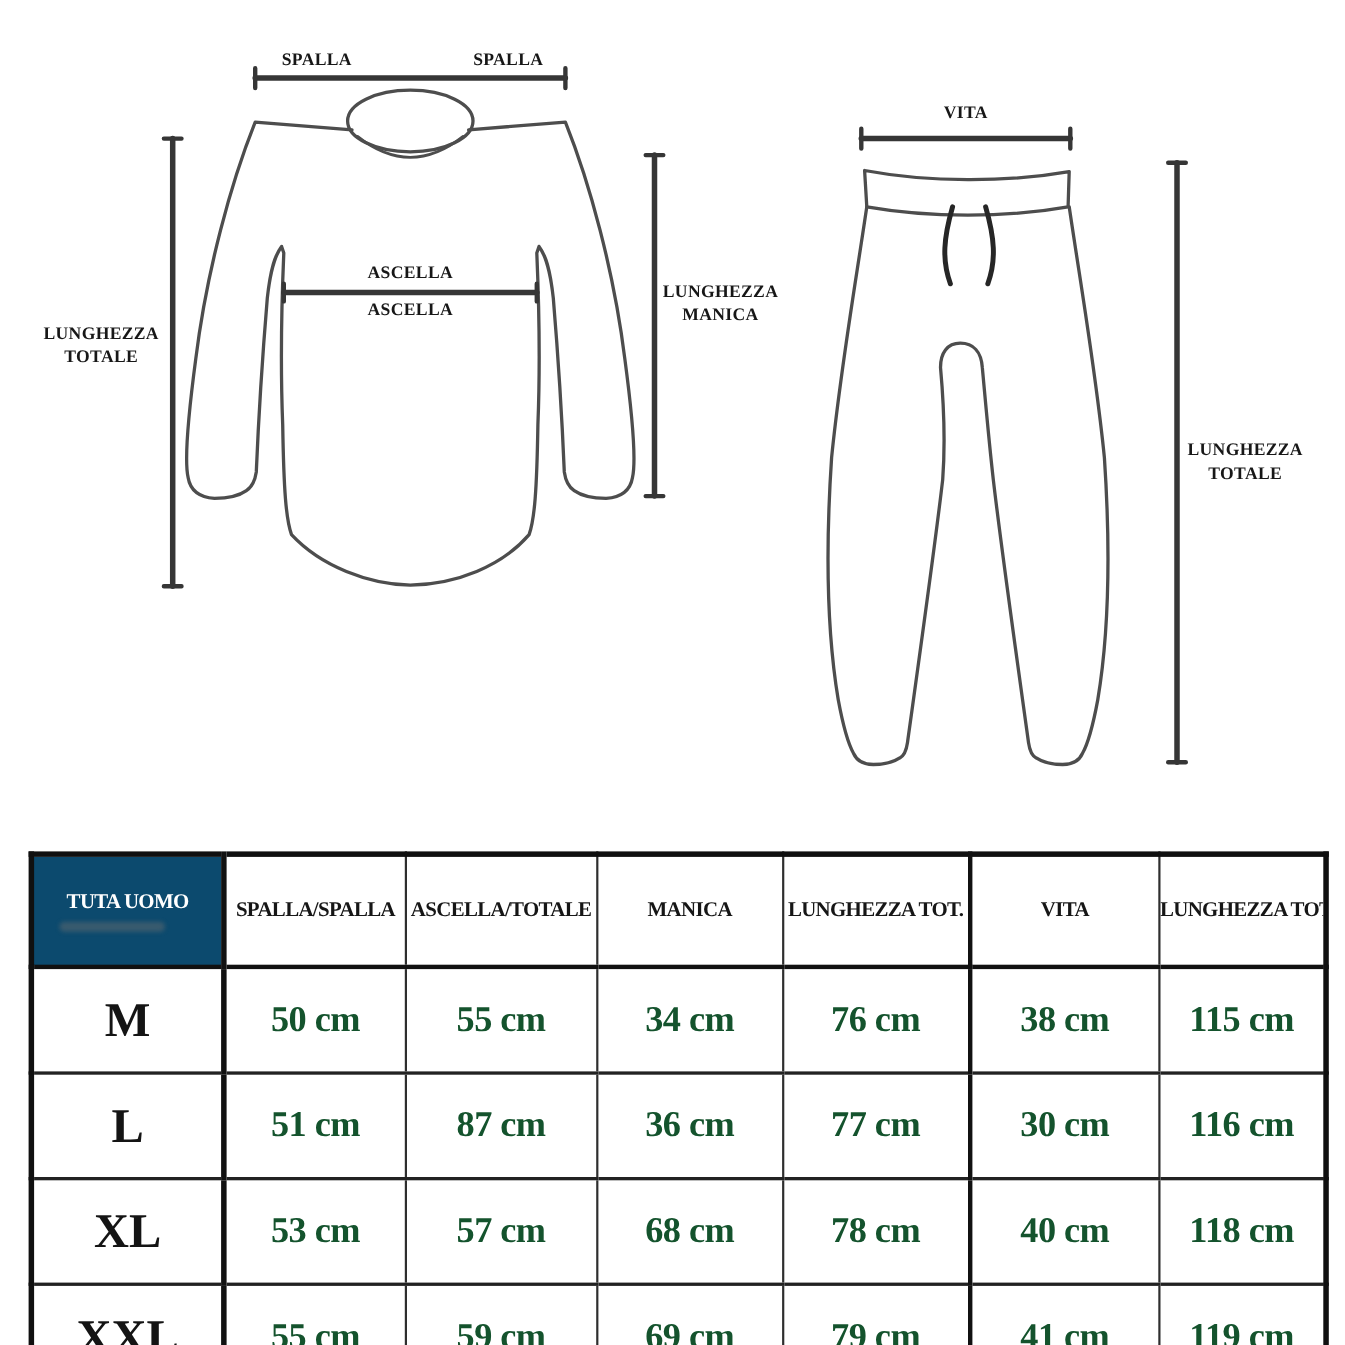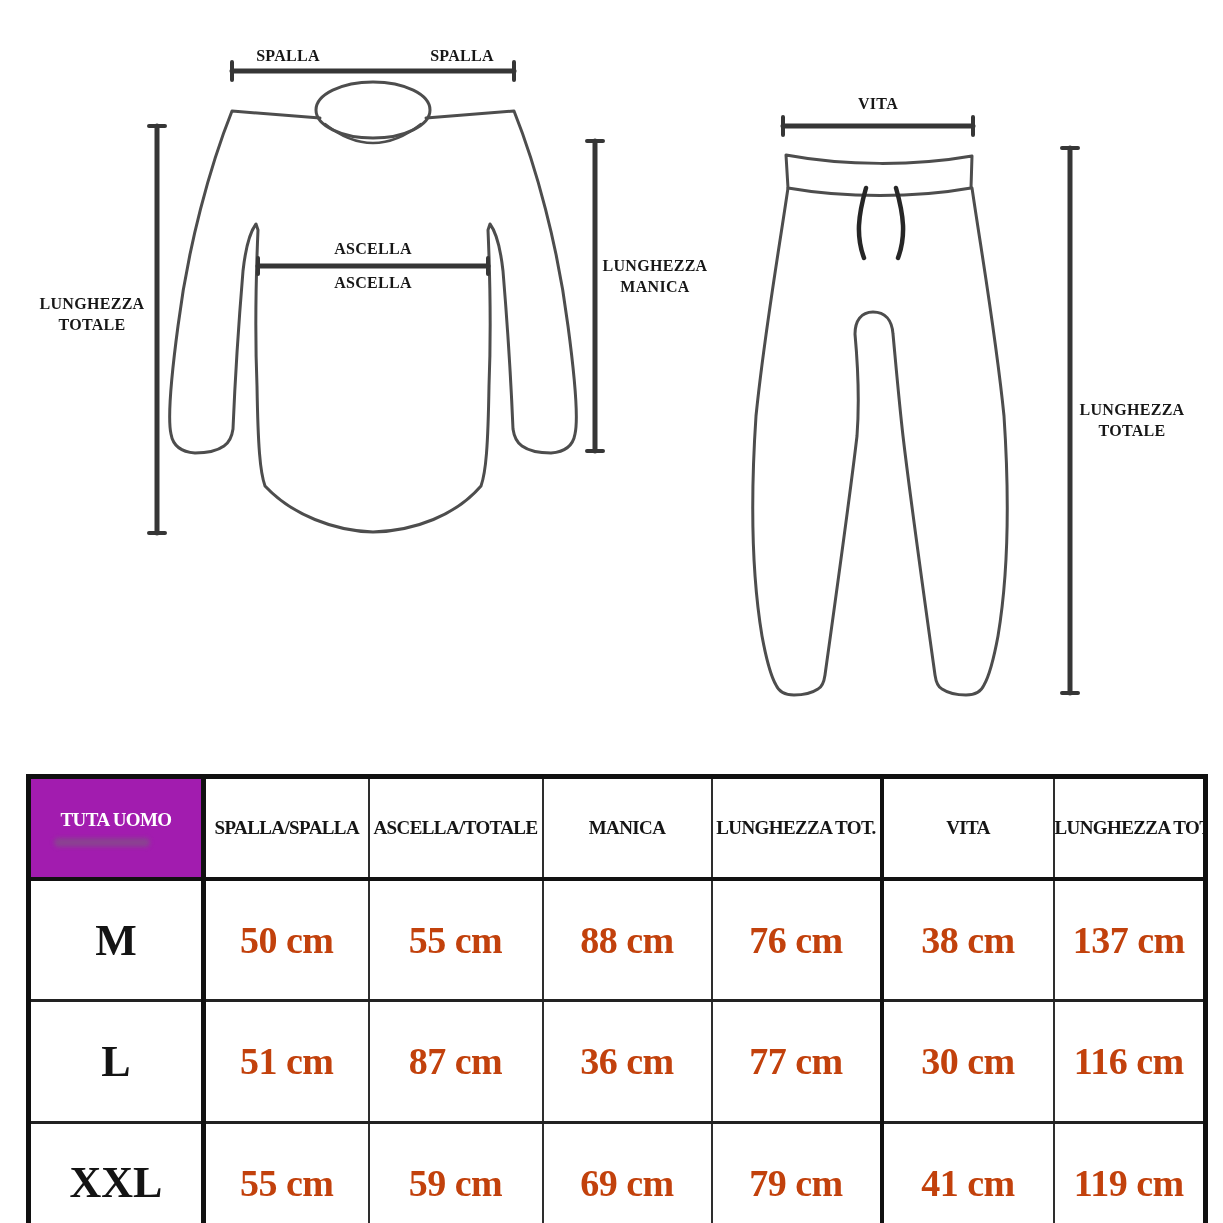--- a/index.html
+++ b/index.html
@@ -57,37 +57,37 @@
     vertical-align: middle;
     padding: 0;
     overflow: hidden;
   }
   .size-table th { height: 98px; font-size: 19px; font-weight: 700; letter-spacing: -0.6px; white-space: nowrap; border-bottom: 4px solid #111111; }
   .size-table td { height: 93px; }
   .size-table th:first-child, .size-table td:first-child { border-right: 5px solid #111111; }
   .size-table th:nth-child(5), .size-table td:nth-child(5) { border-right: 4px solid #111111; }
 
   .th-black {
-    background: #a21caf;
+    background: #0c4a6e;
     color: #ffffff;
     font-size: 19px;
     letter-spacing: 0.4px;
   }
   .th-black .th-inner { display: flex; flex-direction: column; align-items: center; justify-content: center; gap: 7px; height: 100%; }
   .smudge {
     display: block;
     width: 96px;
     height: 9px;
     margin-left: -28px;
     background: rgba(110,110,110,0.45);
     border-radius: 5px;
     filter: blur(2px);
   }
   .cell-size  { font-size: 44px; font-weight: 700; color: #141414; }
-  .cell-value { font-size: 38px; font-weight: 700; color: #c2410c; letter-spacing: -0.5px; }
+  .cell-value { font-size: 33px; font-weight: 700; color: #14532d; letter-spacing: -0.5px; }
 </style>
 </head>
 <body>
 
 <div class="page">
 
   <div class="diagrams">
 
     <svg class="artwork" width="1223" height="738" viewBox="0 0 1223 738">
 
@@ -228,35 +228,44 @@
         <th>LUNGHEZZA TOT.</th>
         <th>VITA</th>
         <th>LUNGHEZZA TOT.</th>
       </tr>
     </thead>
     <tbody>
       <tr>
         <td class="cell-size">M</td>
         <td class="cell-value">50 cm</td>
         <td class="cell-value">55 cm</td>
-        <td class="cell-value">88 cm</td>
+        <td class="cell-value">34 cm</td>
         <td class="cell-value">76 cm</td>
         <td class="cell-value">38 cm</td>
-        <td class="cell-value">137 cm</td>
+        <td class="cell-value">115 cm</td>
       </tr>
       <tr>
         <td class="cell-size">L</td>
         <td class="cell-value">51 cm</td>
         <td class="cell-value">87 cm</td>
         <td class="cell-value">36 cm</td>
         <td class="cell-value">77 cm</td>
         <td class="cell-value">30 cm</td>
         <td class="cell-value">116 cm</td>
       </tr>
       <tr>
+        <td class="cell-size">XL</td>
+        <td class="cell-value">53 cm</td>
+        <td class="cell-value">57 cm</td>
+        <td class="cell-value">68 cm</td>
+        <td class="cell-value">78 cm</td>
+        <td class="cell-value">40 cm</td>
+        <td class="cell-value">118 cm</td>
+      </tr>
+      <tr>
         <td class="cell-size">XXL</td>
         <td class="cell-value">55 cm</td>
         <td class="cell-value">59 cm</td>
         <td class="cell-value">69 cm</td>
         <td class="cell-value">79 cm</td>
         <td class="cell-value">41 cm</td>
         <td class="cell-value">119 cm</td>
       </tr>
     </tbody>
   </table>

